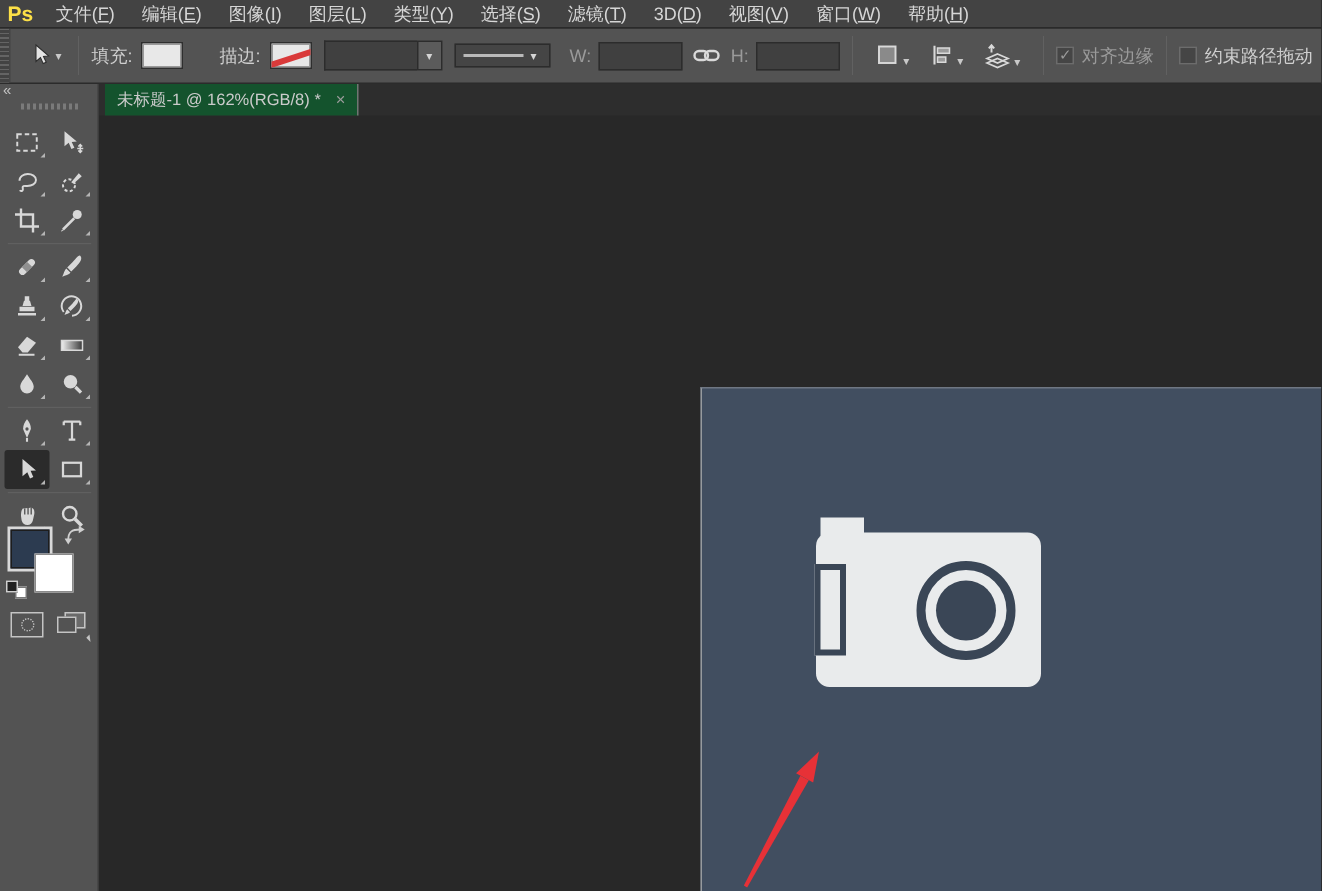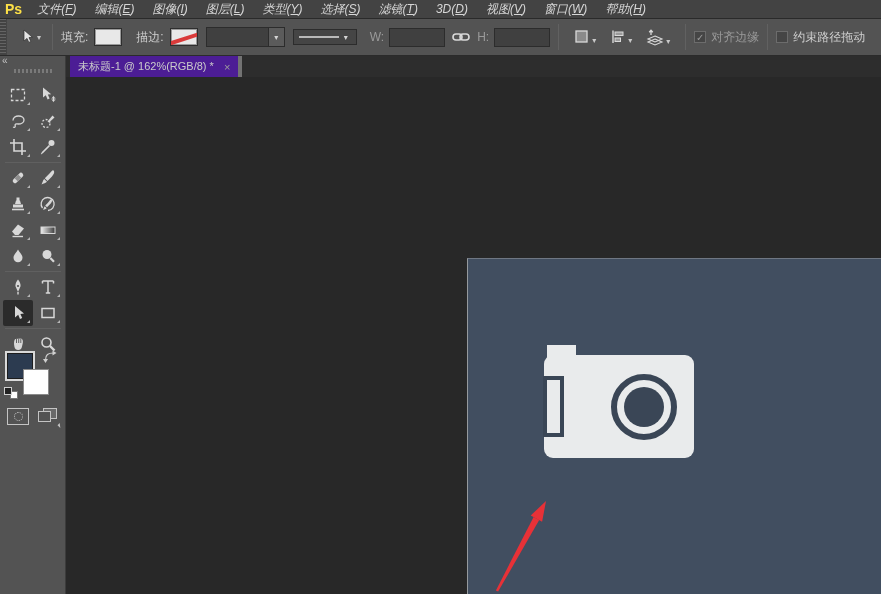--- a/index.html
+++ b/index.html
@@ -3,21 +3,21 @@
 <meta charset="utf-8">
 <style>
   * { margin:0; padding:0; box-sizing:border-box; }
   html,body { width:881px; height:594px; overflow:hidden; }
   body { font-family:"Liberation Sans","DejaVu Sans",sans-serif; background:#282828; position:relative; }
 
   
   .menubar { position:absolute; left:0; top:0; width:881px; height:19px;
     background:#434343; border-bottom:1px solid #2a2a2a; display:flex; align-items:center; z-index:30; }
   .ps-logo { font-weight:bold; font-size:14px; color:#fde047; padding:0 6px 0 5px; line-height:19px; }
-  .menu-item { font-size:12px; color:#d6d6d6; padding:0 9px; line-height:19px; white-space:nowrap; cursor:default;font-style:italic; }
+  .menu-item { font-size:12px; color:#d6d6d6; padding:0 9px; line-height:19px; white-space:nowrap; cursor:default; }
   .menu-item .ak { text-decoration:underline; }
 
   
   .optionsbar { position:absolute; left:0; top:19px; width:881px; height:37px;
     background:#535353; border-bottom:1px solid #2b2b2b; display:flex; align-items:center; z-index:25; }
   .ob-grip { width:7px; height:100%; background:repeating-linear-gradient(180deg,#646464 0 1px,#434343 1px 3px); border-right:1px solid #454545; }
   .ob-toolbtn { display:flex; align-items:center; margin-left:9px; padding:2px 3px; }
   .caret { font-size:8px; color:#c9c9c9; margin-left:2px; }
   .ob-sep { width:1px; height:26px; background:#3d3d3d; border-right:1px solid #616161; margin:0 8px; }
   .ob-label { font-size:12px; color:#cfcfcf; white-space:nowrap; }
@@ -30,21 +30,21 @@
   .stylebox { width:64px; height:16px; background:#454545; border:1px solid #2c2c2c; margin-left:8px; display:flex; align-items:center; }
   .stylebox .line { flex:1; height:2px; background:#b9b9b9; margin:0 5px; }
   .stylebox .sb-caret { width:12px; color:#d5d5d5; font-size:8px; }
   .ob-input { width:56px; height:19px; background:#404040; border:1px solid #2c2c2c; margin-left:5px; color:#ddd; font-size:11px; padding:0 4px; outline:none; }
   .iconbtn { display:flex; align-items:flex-end; margin:0 5px; padding:2px; }
   .chk { width:12px; height:12px; border:1px solid #6c6c6c; background:#454545; margin-right:5px; display:flex; align-items:center; justify-content:center; font-size:10px; color:#9a9a9a; }
   .chk-row { display:flex; align-items:center; }
 
   
   .tabstrip { position:absolute; left:66px; top:56px; right:0; height:21px; background:#2d2d2d; z-index:20; }
-  .doc-tab { position:absolute; left:4px; top:0; height:21px; background:#4c1d95; border-right:4px solid #737373;
+  .doc-tab { position:absolute; left:4px; top:0; height:21px; background:#14532d; border-right:1px solid #737373;
     display:flex; align-items:center; padding:0 8px; }
   .doc-tab .title { font-size:11px; color:#cbcbcb; white-space:nowrap; }
   .doc-tab .close { font-size:11px; color:#9d9d9d; margin-left:10px; cursor:pointer; }
 
   
   .toolbar { position:absolute; left:0; top:56px; width:66px; height:538px; background:#535353;
     border-right:1px solid #3c3c3c; z-index:15; }
   .tb-collapse { position:absolute; left:2px; top:-1px; font-size:10px; color:#c2c2c2; }
   .tb-grip { position:absolute; left:14px; top:13px; width:38px; height:4px;
     background:repeating-linear-gradient(90deg,#7a7a7a 0 2px,transparent 2px 4px); }
@@ -110,21 +110,21 @@
   <div class="ob-grip"></div>
   <div class="ob-toolbtn">
     <svg width="16" height="16" viewBox="0 0 16 16">
       <polygon points="5,1 5,12 8,9.4 9.8,13.4 11.8,12.5 10,8.6 13.4,8.3" fill="#e4e4e4" stroke="#2c2c2c" stroke-width="0.7"></polygon>
     </svg>
     <span class="caret">▾</span>
   </div>
   <div class="ob-sep"></div>
   <span class="ob-label">填充:</span>
   <div class="swatch"></div>
-  <span class="ob-label" style="margin-left:14px">描边:</span>
+  <span class="ob-label" style="margin-left:24px">描边:</span>
   <div class="swatch none"></div>
   <div class="combo">
     <div class="field"></div>
     <div class="btn">
         <span>▾</span>
       </div>
   </div>
   <div class="stylebox">
     <div class="line"></div>
     <span class="sb-caret">▾</span>

